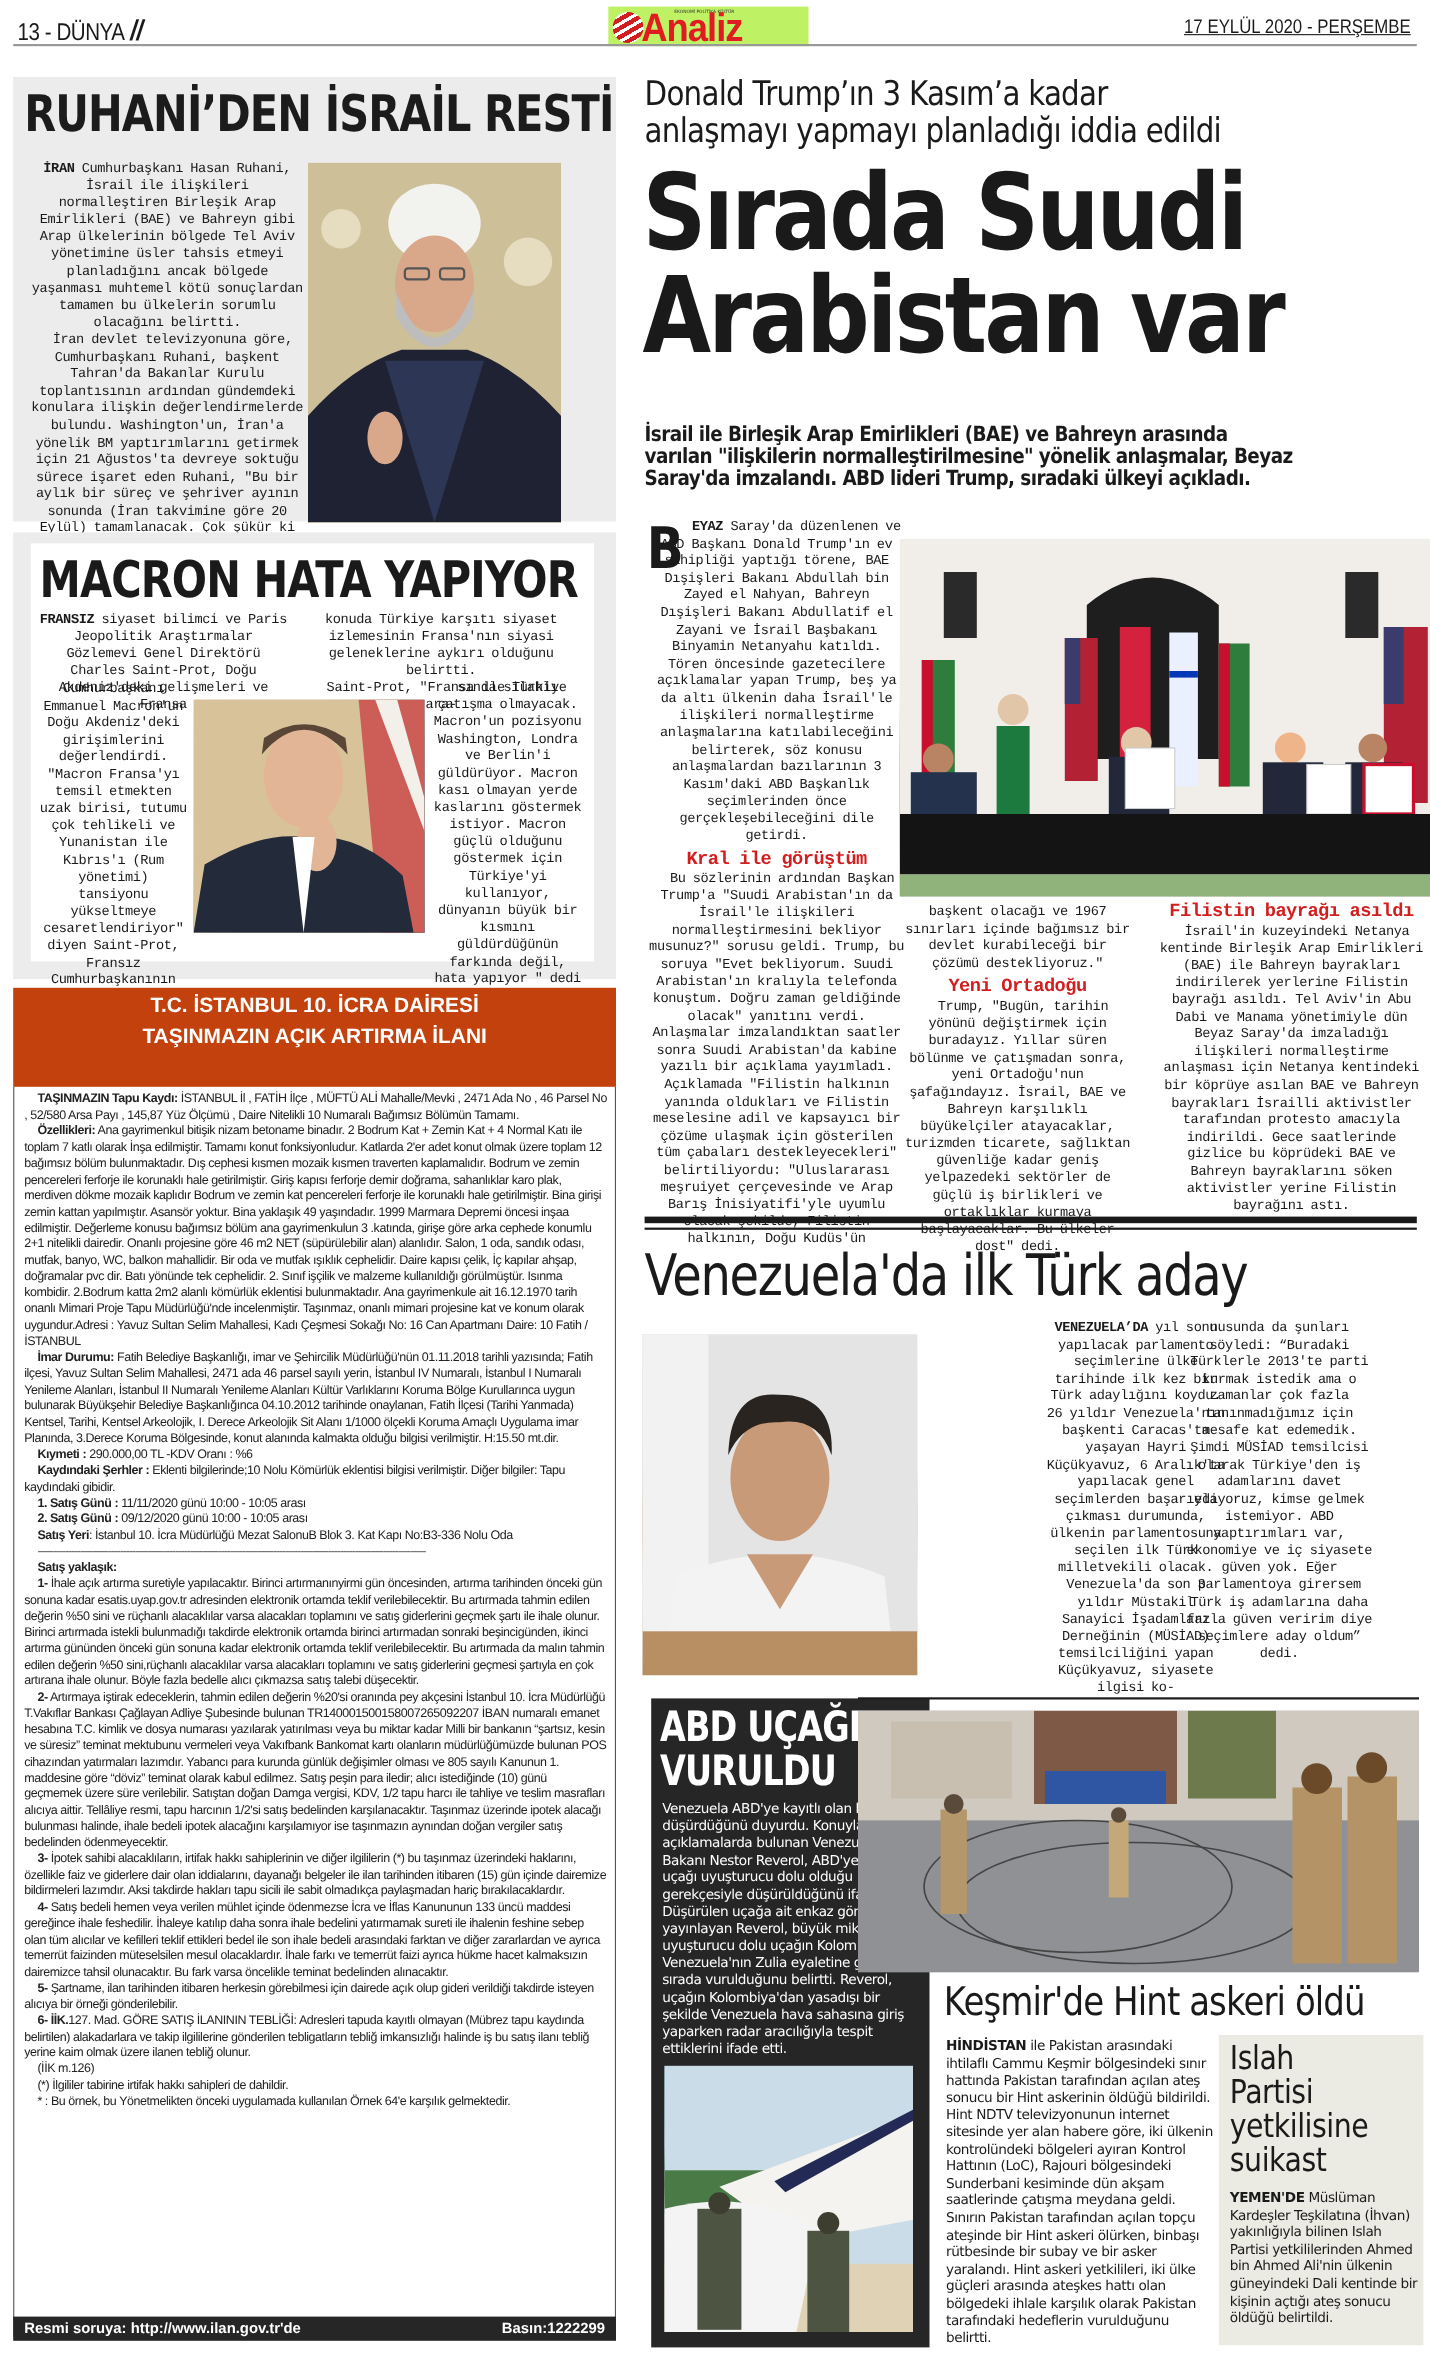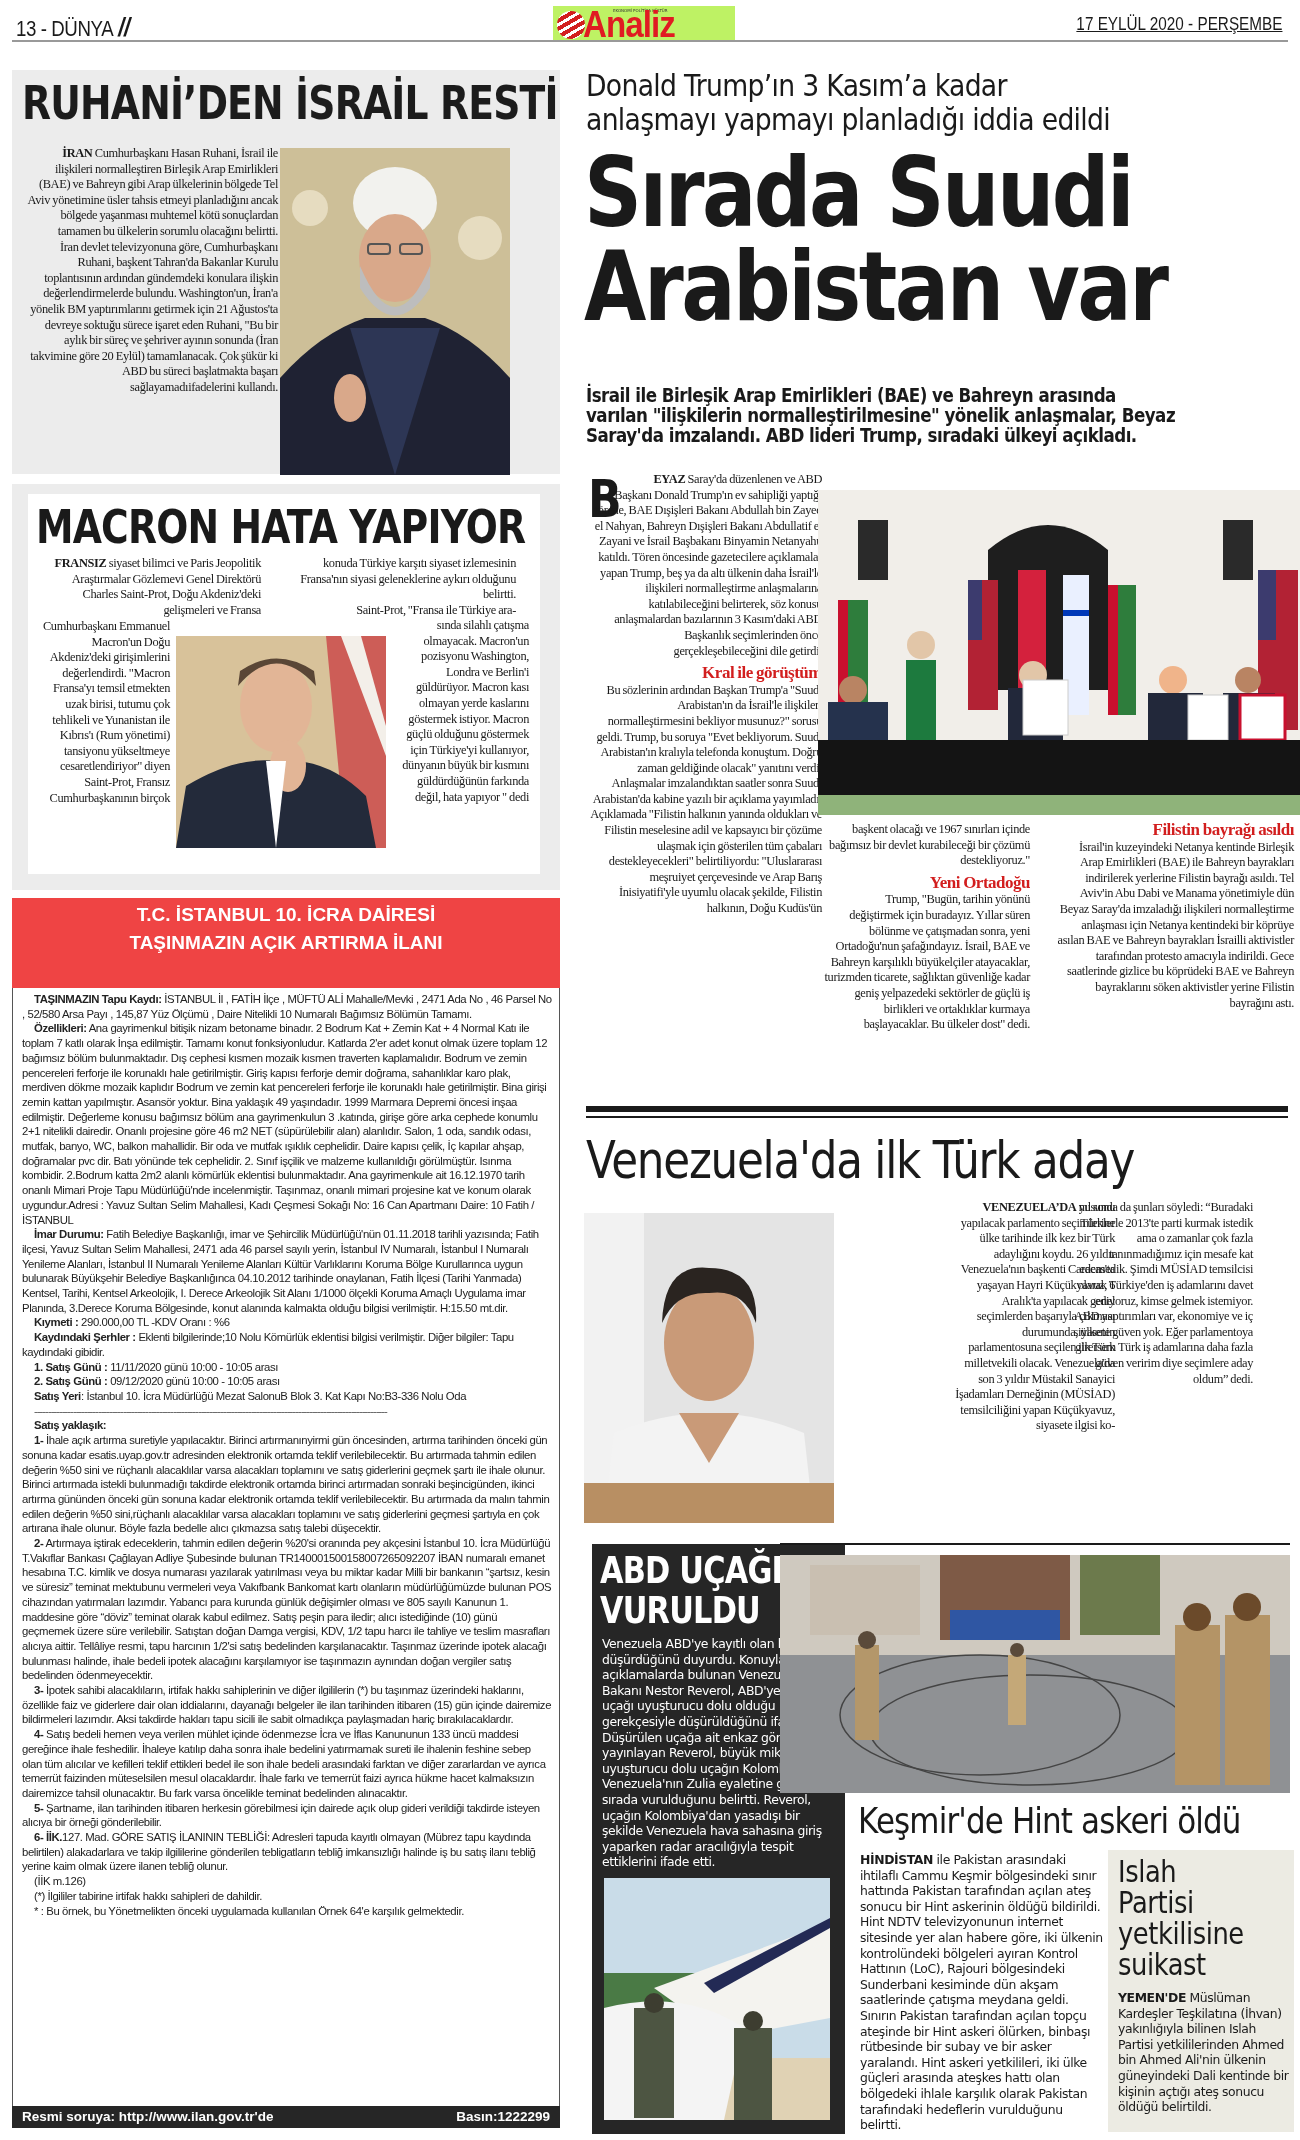--- a/index.html
+++ b/index.html
@@ -1,18 +1,18 @@
 <!DOCTYPE html>
 <html><head>
 <meta charset="utf-8">
 <style>
 *{box-sizing:border-box;margin:0;padding:0}
 body{width:1300px;height:2140px;background:#fff;font-family:"DejaVu Sans",sans-serif;color:#1a1a1a;position:relative;overflow:hidden}
 .abs{position:absolute}
-.body-txt{font-family:Liberation Serif, serif;font-size:12.4px;line-height:15.6px;letter-spacing:-0.35px;word-spacing:-0.5px;text-align:right}
+.body-txt{font-family:Liberation Mono, monospace;font-size:12.4px;line-height:15.6px;letter-spacing:-0.35px;word-spacing:-0.5px;text-align:center}
 .body-txt p{margin:0}
 .body-txt .ind{text-indent:10px}
 .lead{font-weight:bold}
 .red-sub{color:#d21e1e;font-weight:bold;font-size:17px;letter-spacing:-0.5px;margin:6px 0 2px}
 
 #hdr-left{left:16px;top:12px;font-family:"Liberation Sans",sans-serif;font-size:22px;letter-spacing:-0.5px;transform:scaleX(.85);transform-origin:left}
 #hdr-slash{font-weight:bold;font-style:italic;font-size:26px;margin-left:6px}
 #logo{left:553px;top:6px;width:182px;height:36px;background:#bef264}
 #logo .mark{position:absolute;left:4px;top:5px;width:28px;height:28px;border-radius:50%;background:repeating-linear-gradient(150deg,#d21e1e 0 4px,#fff 4px 7px)}
 #logo .word{position:absolute;left:30px;top:-2px;font-family:"Liberation Sans",sans-serif;font-weight:bold;font-size:36px;color:#e01b22;letter-spacing:-1px;transform:scaleX(.92);transform-origin:left}
@@ -27,21 +27,21 @@
 #ruhani-photo{left:280px;top:148px;width:230px;height:327px;background:linear-gradient(180deg,#d8c9a2 0%,#c8b78a 30%,#9a8a68 60%,#b8a883 100%)}
 #macron-outer{left:12px;top:484px;width:548px;height:406px}
 #macron-inner{left:28px;top:494px;width:512px;height:380px;background:#fff}
 #macron-title{left:36px;top:500px;font-weight:bold;font-size:46px;letter-spacing:-1px;transform:scaleX(.82);transform-origin:left;white-space:nowrap}
 #macron-col1{left:36px;top:556px;width:225px}
 #macron-col1b{left:36px;top:619px;width:134px}
 #macron-col2a{left:286px;top:556px;width:230px}
 #macron-col2b{left:394px;top:618px;width:135px}
 #macron-photo{left:176px;top:636px;width:210px;height:212px;background:linear-gradient(135deg,#d9c59a 0%,#c9a57a 35%,#3b3f52 60%,#222837 100%)}
 
-#ilan-head{left:12px;top:898px;width:548px;height:90px;background:#ef4444;color:#fff;text-align:center;font-family:"Liberation Sans",sans-serif;font-weight:bold;font-size:19px;line-height:28px;padding-top:3px}
+#ilan-head{left:12px;top:898px;width:548px;height:90px;background:#c2410c;color:#fff;text-align:center;font-family:"Liberation Sans",sans-serif;font-weight:bold;font-size:19px;line-height:28px;padding-top:3px}
 #ilan-body{left:12px;top:988px;width:548px;height:1136px;border:1px solid #555;border-top:none}
 #ilan-text{left:22px;top:992px;width:530px;font-family:Liberation Sans, sans-serif;font-size:11.35px;line-height:14.7px;letter-spacing:-0.4px;text-align:left;color:#222}
 #ilan-text p{margin:0}
 #ilan-text .ind{text-indent:12px}
 #ilan-text .dash{color:#555;letter-spacing:-1px;overflow:hidden;white-space:nowrap}
 #ilan-foot{left:12px;top:2106px;width:548px;height:22px;background:#262626;color:#fff;font-family:"Liberation Sans",sans-serif;font-weight:bold;font-size:13.5px;line-height:22px;padding:0 10px;display:flex;justify-content:space-between}
 
 #kicker{left:586px;top:68px;width:700px;font-family:"DejaVu Sans",sans-serif;font-size:31px;line-height:34px;letter-spacing:-0.8px;transform:scaleX(.86);transform-origin:left;white-space:nowrap}
 #headline{left:584px;top:146px;font-family:"DejaVu Sans",sans-serif;font-weight:bold;font-size:96px;line-height:94px;letter-spacing:-3px;transform:scaleX(.84);transform-origin:left;white-space:nowrap}
 #deck{left:586px;top:385px;width:700px;font-family:"DejaVu Sans",sans-serif;font-weight:bold;font-size:19px;line-height:20px;letter-spacing:-0.6px;transform:scaleX(.88);transform-origin:left;white-space:nowrap}

